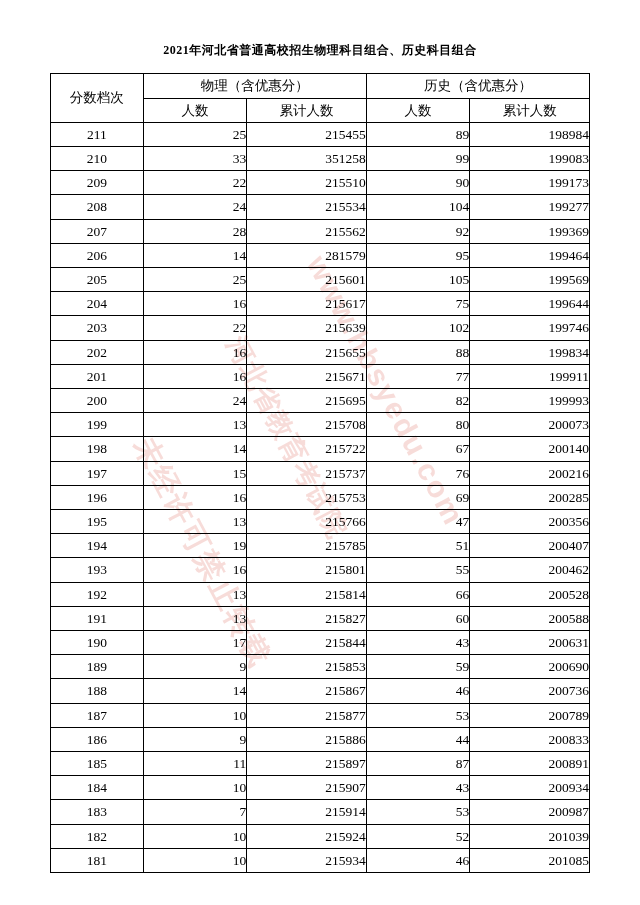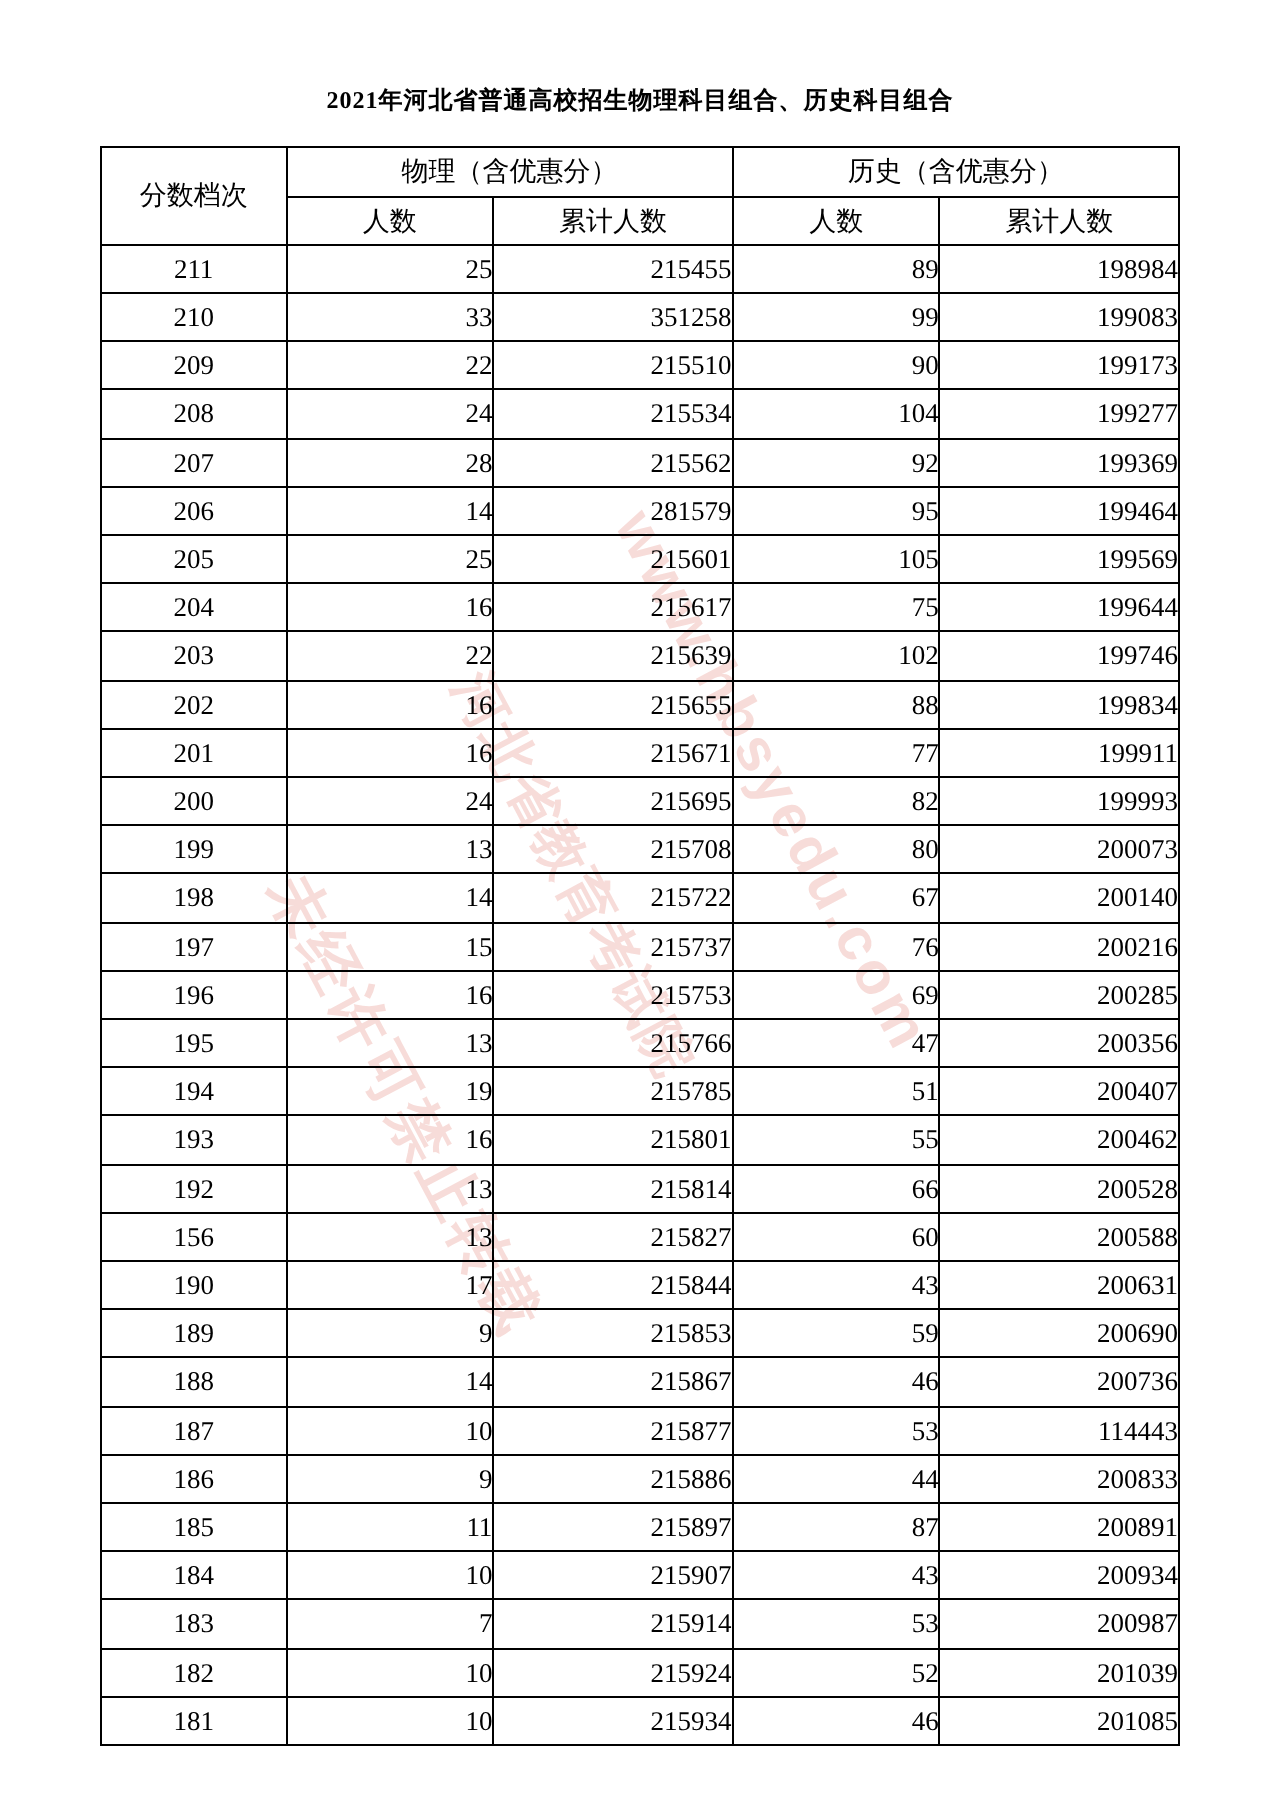--- a/index.html
+++ b/index.html
@@ -295,21 +295,21 @@
           <td class="col-num">200462</td>
         </tr>
       <tr>
           <td class="col-score">192</td>
           <td class="col-num">13</td>
           <td class="col-num">215814</td>
           <td class="col-num">66</td>
           <td class="col-num">200528</td>
         </tr>
       <tr>
-          <td class="col-score">156</td>
+          <td class="col-score">191</td>
           <td class="col-num">13</td>
           <td class="col-num">215827</td>
           <td class="col-num">60</td>
           <td class="col-num">200588</td>
         </tr>
       <tr>
           <td class="col-score">190</td>
           <td class="col-num">17</td>
           <td class="col-num">215844</td>
           <td class="col-num">43</td>
@@ -327,21 +327,21 @@
           <td class="col-num">14</td>
           <td class="col-num">215867</td>
           <td class="col-num">46</td>
           <td class="col-num">200736</td>
         </tr>
       <tr>
           <td class="col-score">187</td>
           <td class="col-num">10</td>
           <td class="col-num">215877</td>
           <td class="col-num">53</td>
-          <td class="col-num">114443</td>
+          <td class="col-num">200789</td>
         </tr>
       <tr>
           <td class="col-score">186</td>
           <td class="col-num">9</td>
           <td class="col-num">215886</td>
           <td class="col-num">44</td>
           <td class="col-num">200833</td>
         </tr>
       <tr>
           <td class="col-score">185</td>

